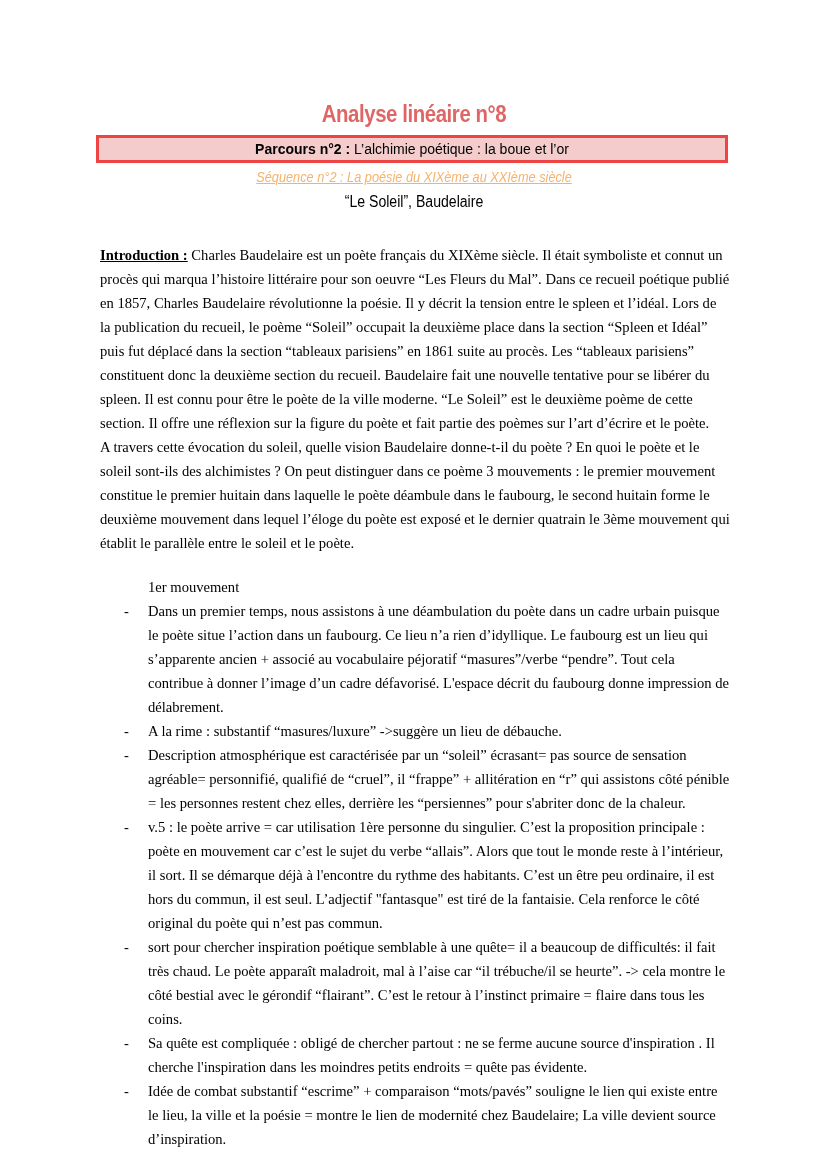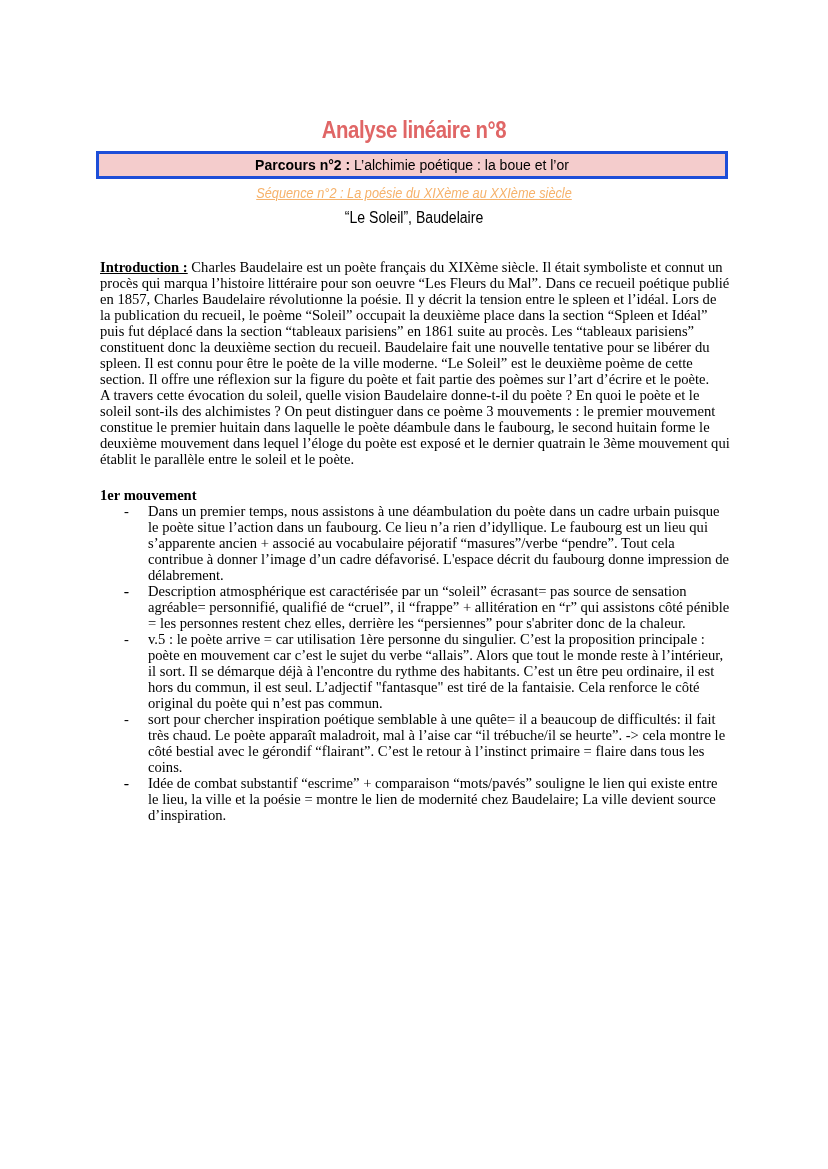--- a/index.html
+++ b/index.html
@@ -1,47 +1,47 @@
 <!DOCTYPE html>
 <html><head>
   <meta charset="utf-8">
   <style>
     html, body { margin: 0; padding: 0; background: #ffffff; }
     body { width: 828px; height: 1169px; position: relative; overflow: hidden; }
-    .page { position: absolute; left: 0; top: 16px; width: 828px; height: 857px; }
+    .page { position: absolute; left: 0; top: 0; width: 828px; height: 857px; }
     .title {
       position: absolute; left: 0; width: 828px; top: 100px; text-align: center;
       font-family: "Liberation Sans", sans-serif; font-weight: bold; font-size: 24px;
       color: #e06666; letter-spacing: -0.5px; transform: scaleX(0.85);
     }
     .parcours {
       position: absolute; left: 96px; top: 135px; width: 632px; height: 28px;
-      background: #f4cccc; border: 3px solid #1d4ed8; box-sizing: border-box;
+      background: #f4cccc; border: 3px solid #ef4444; box-sizing: border-box;
       text-align: center; font-family: "Liberation Sans", sans-serif; font-size: 14px;
       line-height: 22px; color: #000;
     }
     .parcours b { font-weight: bold; }
     .sequence {
       position: absolute; left: 0; width: 828px; top: 168px; text-align: center;
       font-family: "Liberation Sans", sans-serif; font-style: italic; font-size: 15px;
       color: #f6b26b; text-decoration: underline; transform: scaleX(0.85);
     }
     .poem {
       position: absolute; left: 0; width: 828px; top: 193px; text-align: center;
       font-family: "Liberation Sans", sans-serif; font-size: 16px; color: #000;
       transform: scaleX(0.88);
     }
     .body {
       position: absolute; left: 100px; top: 243px; width: 630px;
-      font-family: "Liberation Serif", serif; font-size: 14.6px; line-height: 16px; color: #000;
+      font-family: "Liberation Serif", serif; font-size: 14.6px; line-height: 24px; color: #000;
     }
     .intro p { margin: 0; }
     .intro-label { font-weight: bold; text-decoration: underline; }
     .question { }
-    .section-head { font-weight: bold; margin-top: 20px; }
+    .section-head { font-weight: normal; margin-top: 20px; margin-left: 48px; }
     ul.bullets { list-style: none; margin: 0; padding: 0 0 0 48px; }
     ul.bullets li { position: relative; }
     ul.bullets li .dash { position: absolute; left: -24px; top: 0; }
   </style>
 </head>
 <body>
 
 <div class="page">
   <div class="title">Analyse linéaire n°8</div>
 
@@ -54,21 +54,21 @@
 
   <div class="body">
     <div class="intro">
       <p><span class="intro-label">Introduction :</span><span> Charles Baudelaire est un poète français du XIXème siècle. Il était symboliste et connut un procès qui marqua l’histoire littéraire pour son oeuvre “Les Fleurs du Mal”. Dans ce recueil poétique publié en 1857, Charles Baudelaire révolutionne la poésie. Il y décrit la tension entre le spleen et l’idéal. Lors de la publication du recueil, le poème “Soleil” occupait la deuxième place dans la section “Spleen et Idéal” puis fut déplacé dans la section “tableaux parisiens” en 1861 suite au procès. Les “tableaux parisiens” constituent donc la deuxième section du recueil. Baudelaire fait une nouvelle tentative pour se libérer du spleen. Il est connu pour être le poète de la ville moderne. “Le Soleil” est le deuxième poème de cette section. Il offre une réflexion sur la figure du poète et fait partie des poèmes sur l’art d’écrire et le poète.</span></p>
       <p><span class="question">A travers cette évocation du soleil, quelle vision Baudelaire donne-t-il du poète ? En quoi le poète et le soleil sont-ils des alchimistes ?</span><span>  On peut distinguer dans ce poème 3 mouvements : le premier mouvement constitue le premier huitain dans laquelle le poète déambule dans le faubourg, le second huitain forme le deuxième mouvement dans lequel l’éloge du poète est exposé et le dernier quatrain le 3ème mouvement qui établit le parallèle entre le soleil et le poète.</span></p>
     </div>
 
     <div class="section-head">1er mouvement</div>
     <ul class="bullets">
       <li><span class="dash">-</span><span>Dans un premier temps, nous assistons à une déambulation du poète dans un cadre urbain puisque le poète situe l’action dans un faubourg. Ce lieu n’a rien d’idyllique. Le faubourg est un lieu qui s’apparente ancien + associé au vocabulaire péjoratif “masures”/verbe “pendre”. Tout cela contribue à donner l’image d’un cadre défavorisé. L'espace décrit du faubourg donne impression de délabrement.</span></li>
-      <li><span class="dash">-</span></li>
+      <li><span class="dash">-</span><span>A la rime : substantif “masures/luxure” -&gt;suggère un lieu de débauche.</span></li>
       <li><span class="dash">-</span><span>Description atmosphérique est caractérisée par un “soleil” écrasant= pas source de sensation agréable= personnifié, qualifié de “cruel”, il “frappe” + allitération en “r” qui assistons côté pénible = les personnes restent chez elles, derrière les “persiennes” pour s'abriter donc de la chaleur.</span></li>
       <li><span class="dash">-</span><span>v.5 : le poète arrive = car utilisation 1ère personne du singulier. C’est la proposition principale : poète en mouvement car c’est le sujet du verbe “allais”. Alors que tout le monde reste à l’intérieur, il sort. Il se démarque déjà à l'encontre du rythme des habitants. C’est un être peu ordinaire, il est hors du commun, il est seul. L’adjectif "fantasque" est tiré de la fantaisie. Cela renforce le côté original du poète qui n’est pas commun.</span></li>
       <li><span class="dash">-</span><span>sort pour chercher inspiration poétique semblable à une quête= il a beaucoup de difficultés: il fait très chaud. Le poète apparaît maladroit, mal à l’aise car “il trébuche/il se heurte”. -&gt; cela montre le côté bestial avec le gérondif “flairant”. C’est le retour à l’instinct primaire = flaire dans tous les coins.</span></li>
-      <li><span class="dash">-</span></li>
+      <li><span class="dash">-</span><span>Sa quête est compliquée : obligé de chercher partout : ne se ferme aucune source d'inspiration . Il cherche l'inspiration dans les moindres petits endroits = quête pas évidente.</span></li>
       <li><span class="dash">-</span><span>Idée de combat substantif “escrime” + comparaison “mots/pavés” souligne le lien qui existe entre le lieu, la ville et la poésie = montre le lien de modernité chez Baudelaire; La ville devient source d’inspiration.</span></li>
     </ul>
   </div>
 </div>
 
 </body></html>

